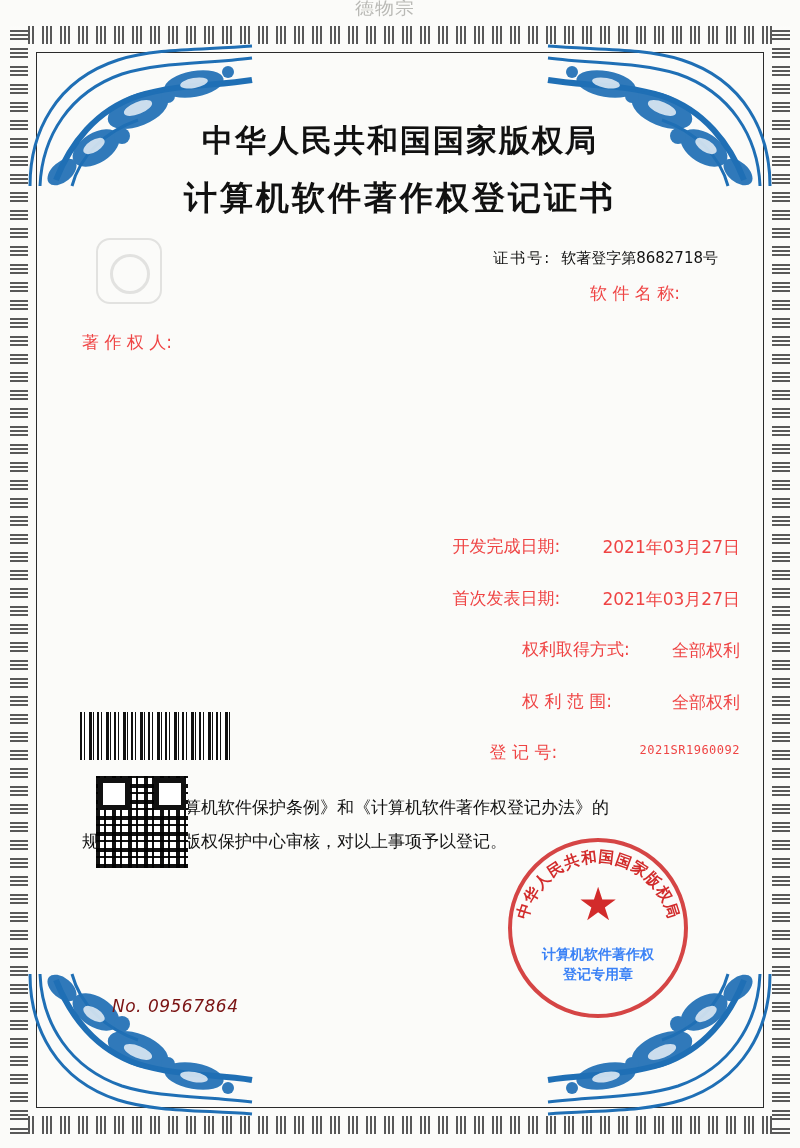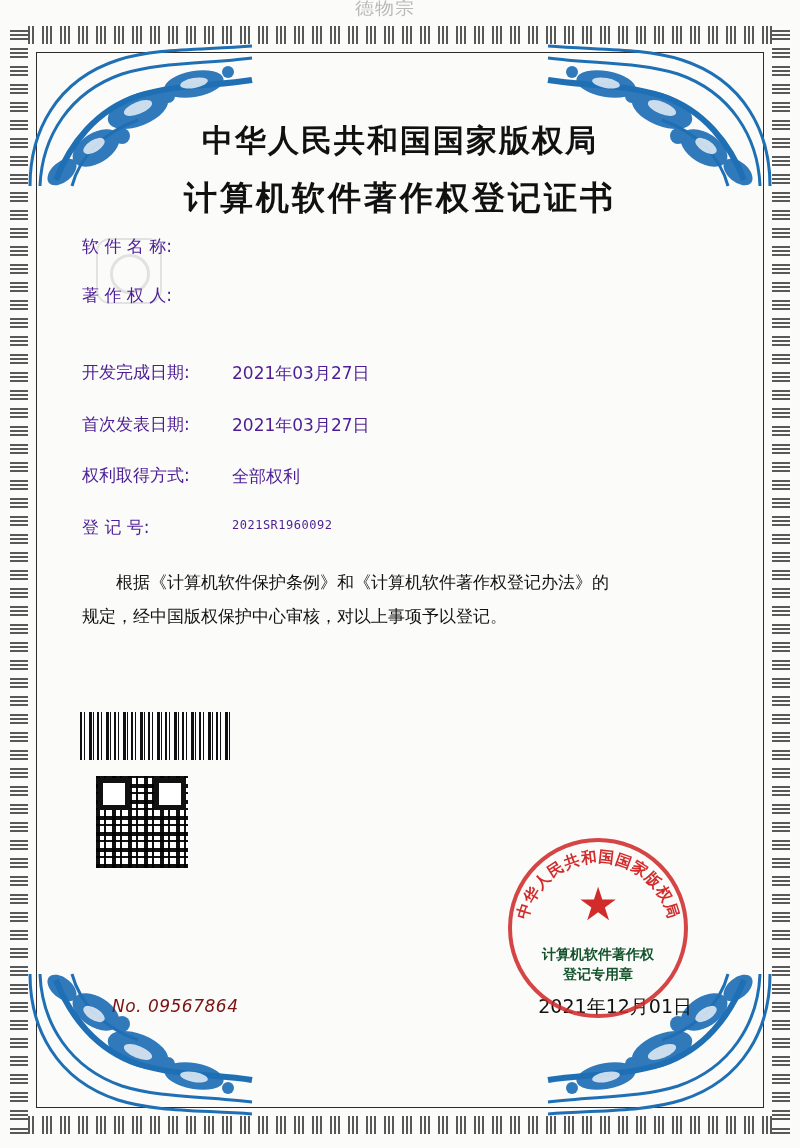--- a/index.html
+++ b/index.html
@@ -131,21 +131,22 @@
 
   .fields {
     margin-top: 14px;
     padding-left: 22px;
   }
   .field-row {
     display: flex;
     align-items: flex-start;
     margin-bottom: 26px;
     font-size: 17px;
-    color: #4c1d95;
+    color: #ef4444;
+    justify-content: flex-end;
   }
   .field-label {
     width: 150px;
     flex: 0 0 150px;
     font-family: "DejaVu Sans", sans-serif;
     letter-spacing: 0px;
     white-space: pre;
   }
   .field-value {
     font-family: "DejaVu Sans", sans-serif;
@@ -265,21 +266,21 @@
     font-size: 15.5px;
     font-family: "DejaVu Sans", sans-serif;
     font-weight: bold;
     letter-spacing: 1px;
   }
   .seal-bottom {
     position: absolute;
     left: 0; right: 0;
     top: 106px;
     text-align: center;
-    color: #14532d;
+    color: #3b82f6;
     font-size: 14px;
     line-height: 1.45;
     font-family: "DejaVu Sans", sans-serif;
     font-weight: bold;
   }
 
   
   .watermark {
     position: absolute;
     left: 96px;
@@ -403,50 +404,57 @@
     </g>
   </svg>
 
   <div class="watermark"></div>
 
   <div class="content">
 
     <div class="title-main">中华人民共和国国家版权局</div>
     <div class="title-sub">计算机软件著作权登记证书</div>
 
+    <div class="cert-no">
+      <span class="lbl">证书号:</span><span>软著登字第8682718号</span>
+    </div>
 
     <div class="fields">
 
       <div class="field-row">
         <div class="field-label">软 件 名 称:</div>
         <div class="field-value">
         </div>
       </div>
 
-      <div class="field-row" style="margin-top:10px;">
+      <div class="field-row" style="margin-top:10px;flex-direction:column;">
         <div class="field-label">著 作 权 人:</div>
       </div>
 
       <div class="gap-big"></div>
 
       <div class="field-row">
         <div class="field-label">开发完成日期:</div>
         <div class="field-value">2021年03月27日</div>
       </div>
 
       <div class="field-row">
         <div class="field-label">首次发表日期:</div>
         <div class="field-value">2021年03月27日</div>
       </div>
 
       <div class="field-row">
         <div class="field-label">权利取得方式:</div>
         <div class="field-value">全部权利</div>
       </div>
 
+      <div class="field-row">
+        <div class="field-label">权 利 范 围:</div>
+        <div class="field-value">全部权利</div>
+      </div>
 
       <div class="field-row">
         <div class="field-label">登 记 号:</div>
         <div class="field-value mono">2021SR1960092</div>
       </div>
 
     </div>
 
     <div class="statement">
       <p class="indent">根据《计算机软件保护条例》和《计算机软件著作权登记办法》的</p>
@@ -454,21 +462,20 @@
     </div>
 
   </div>
 
   <div class="codes">
     <div class="barcode"></div>
     <div class="qr"></div>
   </div>
 
   <div class="serial">No. 09567864</div>
-  <div class="issue-date">2021年12月01日</div>
 
   <div class="seal">
     <div class="seal-ring"></div>
     <svg class="seal-text-arc" viewBox="0 0 180 180">
       <defs>
         <path id="arcpath" d="M 18,96 A 72,72 0 0 1 162,96"></path>
       </defs>
       <text>
         <textPath href="#arcpath" startOffset="50%" text-anchor="middle">中华人民共和国国家版权局</textPath>
       </text>

